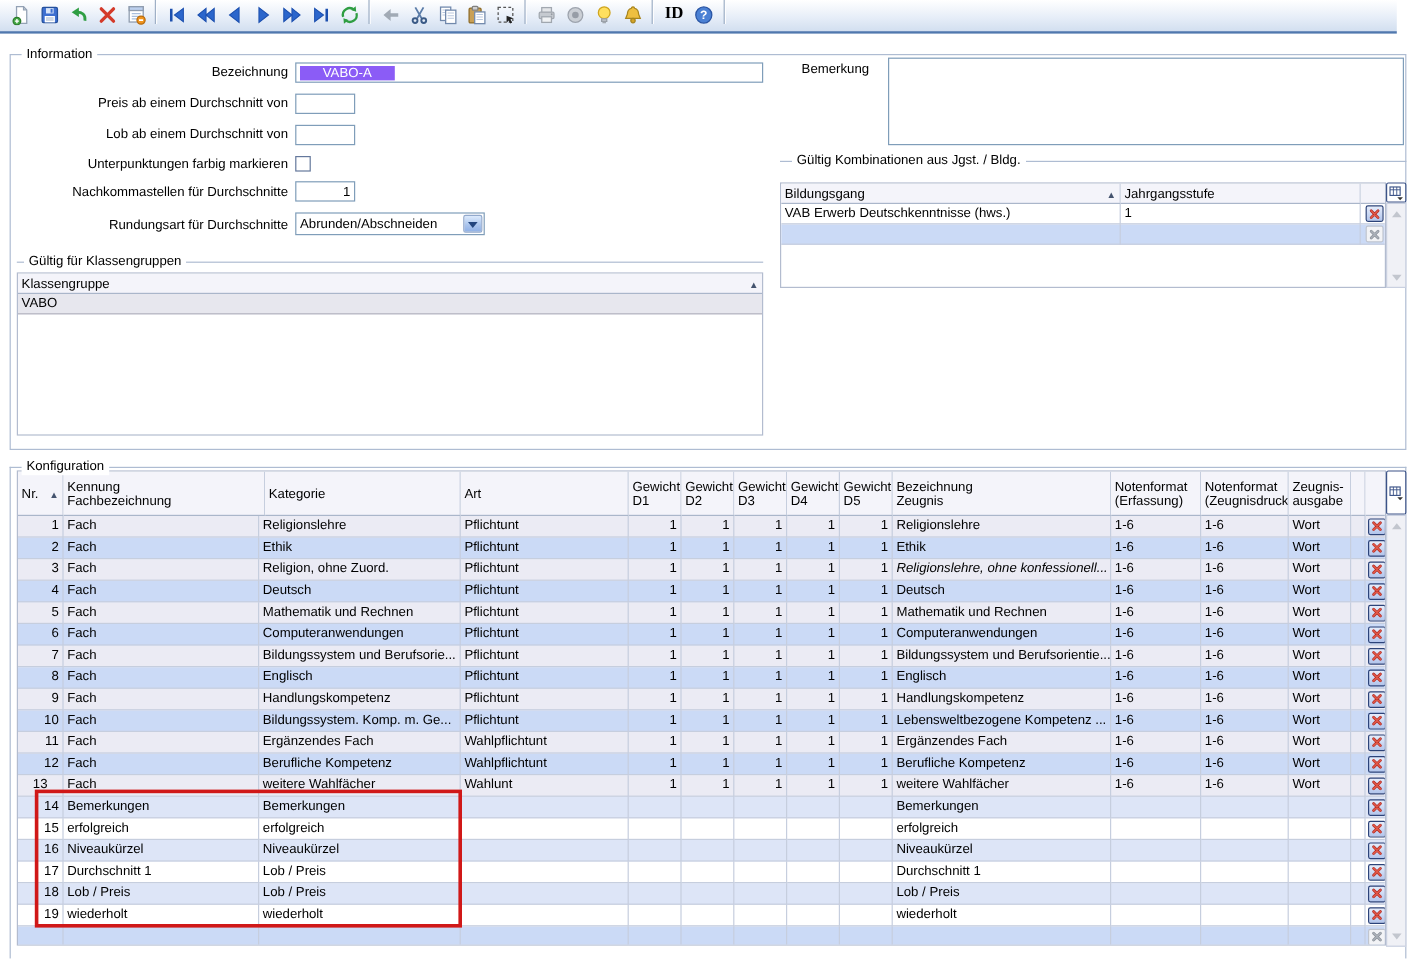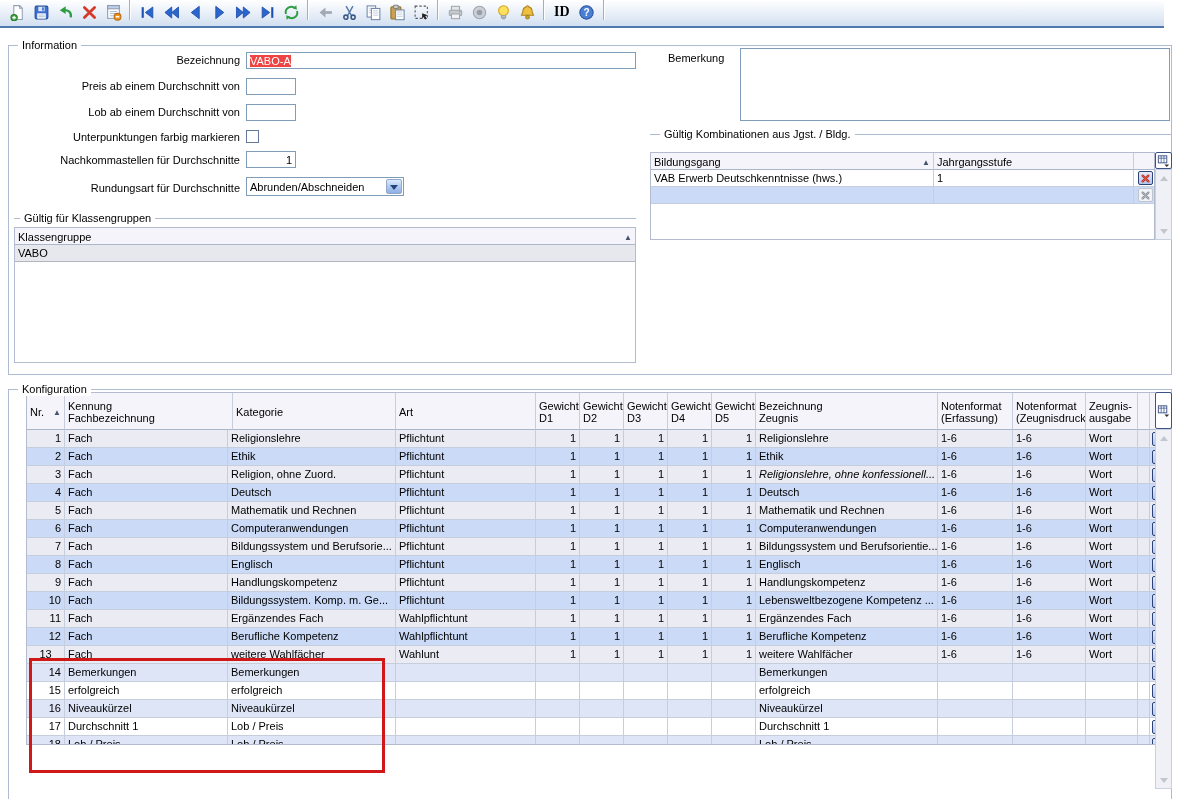--- a/index.html
+++ b/index.html
@@ -17,21 +17,21 @@
   
   .gbox{position:absolute;border:1px solid #aebcd2;box-sizing:border-box;background:transparent;}
   .gbox.no-bottom{border-bottom:none;}
   .glabel{position:absolute;background:#fff;padding:0 4px;z-index:5;line-height:13px;}
   .gline{position:absolute;border-top:1px solid #aebcd2;}
   
   .flabel{position:absolute;left:12px;width:228px;text-align:right;line-height:13px;}
   .tin{position:absolute;box-sizing:border-box;border:1px solid #7f9db9;background:#fff;
        height:17px;padding:1px 3px;display:flex;align-items:center;overflow:hidden;}
   .tin.num{justify-content:flex-end;}
-  .sel-text{background:#ef4444;color:#fff;padding:0 0;}
+  .sel-text{background:#8b5cf6;color:#fff;padding:0 19px;}
   .cbox{position:absolute;width:13px;height:13px;box-sizing:border-box;border:1px solid #64789c;background:#fff;}
   .combo{position:absolute;box-sizing:border-box;border:1px solid #7f9db9;background:#fff;height:19px;
          display:flex;align-items:center;padding-left:3px;}
   .combo-btn{position:absolute;right:1px;top:1px;width:16px;height:15px;border-radius:2px;
              background:linear-gradient(#dceafc,#a9c3ec 60%,#8fb0e6);border:1px solid #92a9cc;
              box-sizing:border-box;display:flex;align-items:center;justify-content:center;}
   .combo-btn::after{content:"";border:4px solid transparent;border-top:5px solid #23457e;margin-top:5px;}
   .tarea{position:absolute;box-sizing:border-box;border:1px solid #7f9db9;background:#fff;}
   
   .tbl{position:absolute;box-sizing:border-box;border:1px solid #b3bccf;background:#fff;overflow:hidden;}
@@ -360,21 +360,21 @@
           <span class="sort">▲</span>
         </div>
       </div>
       <div class="trow h17 kg-row">
         <div class="tcell" style="width: 620px;">VABO</div>
       </div>
     </div>
 
   <div class="gbox no-bottom" style="left:8px;top:389px;width:1164px;height:410px;"></div>
   <span class="glabel" style="left:18px;top:383px;">Konfiguration</span>
-  <div class="tbl" id="konfig-table" style="left:26px;top:392px;width:1141px;height:353px;">
+  <div class="tbl" id="konfig-table" style="left:14px;top:392px;width:1141px;height:396px;">
       <div class="trow th-row" style="height: 37px;">
         <div class="tcell" style="width: 38px; justify-content: space-between;">
           <div class="hlines">
             <div>Nr.</div>
           </div>
           <span class="sort">▲</span>
         </div>
         <div class="tcell" style="width: 168px;">
           <div class="hlines">
             <div>Kennung</div>

